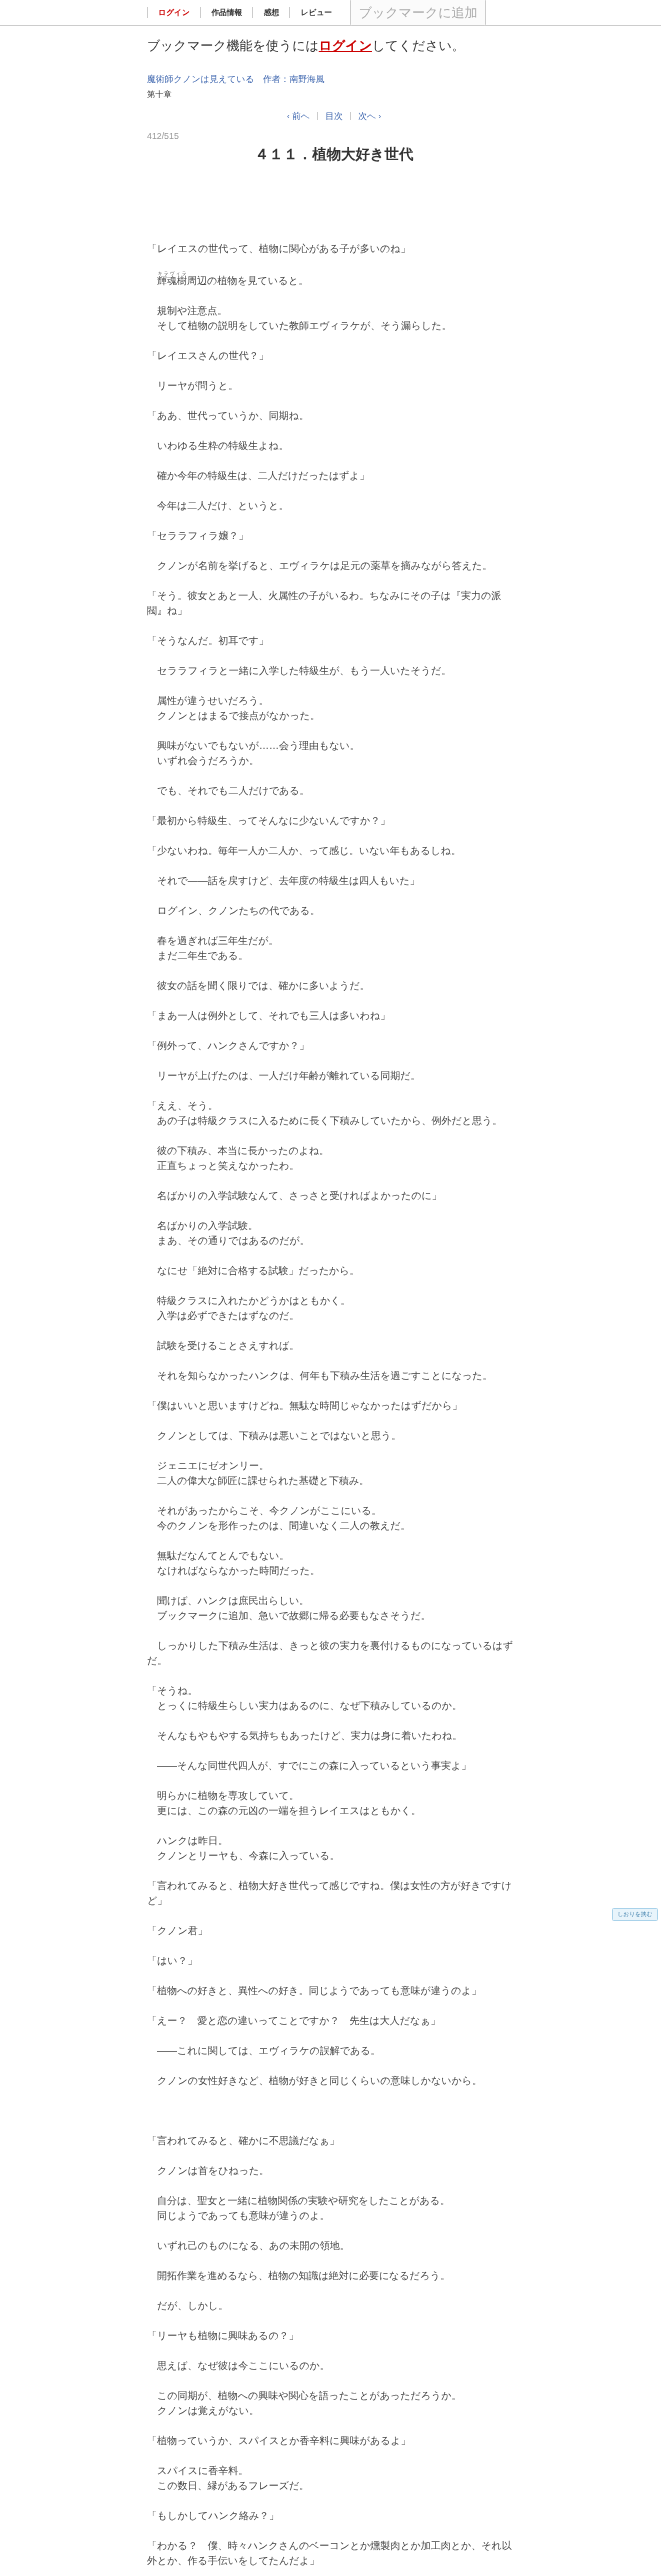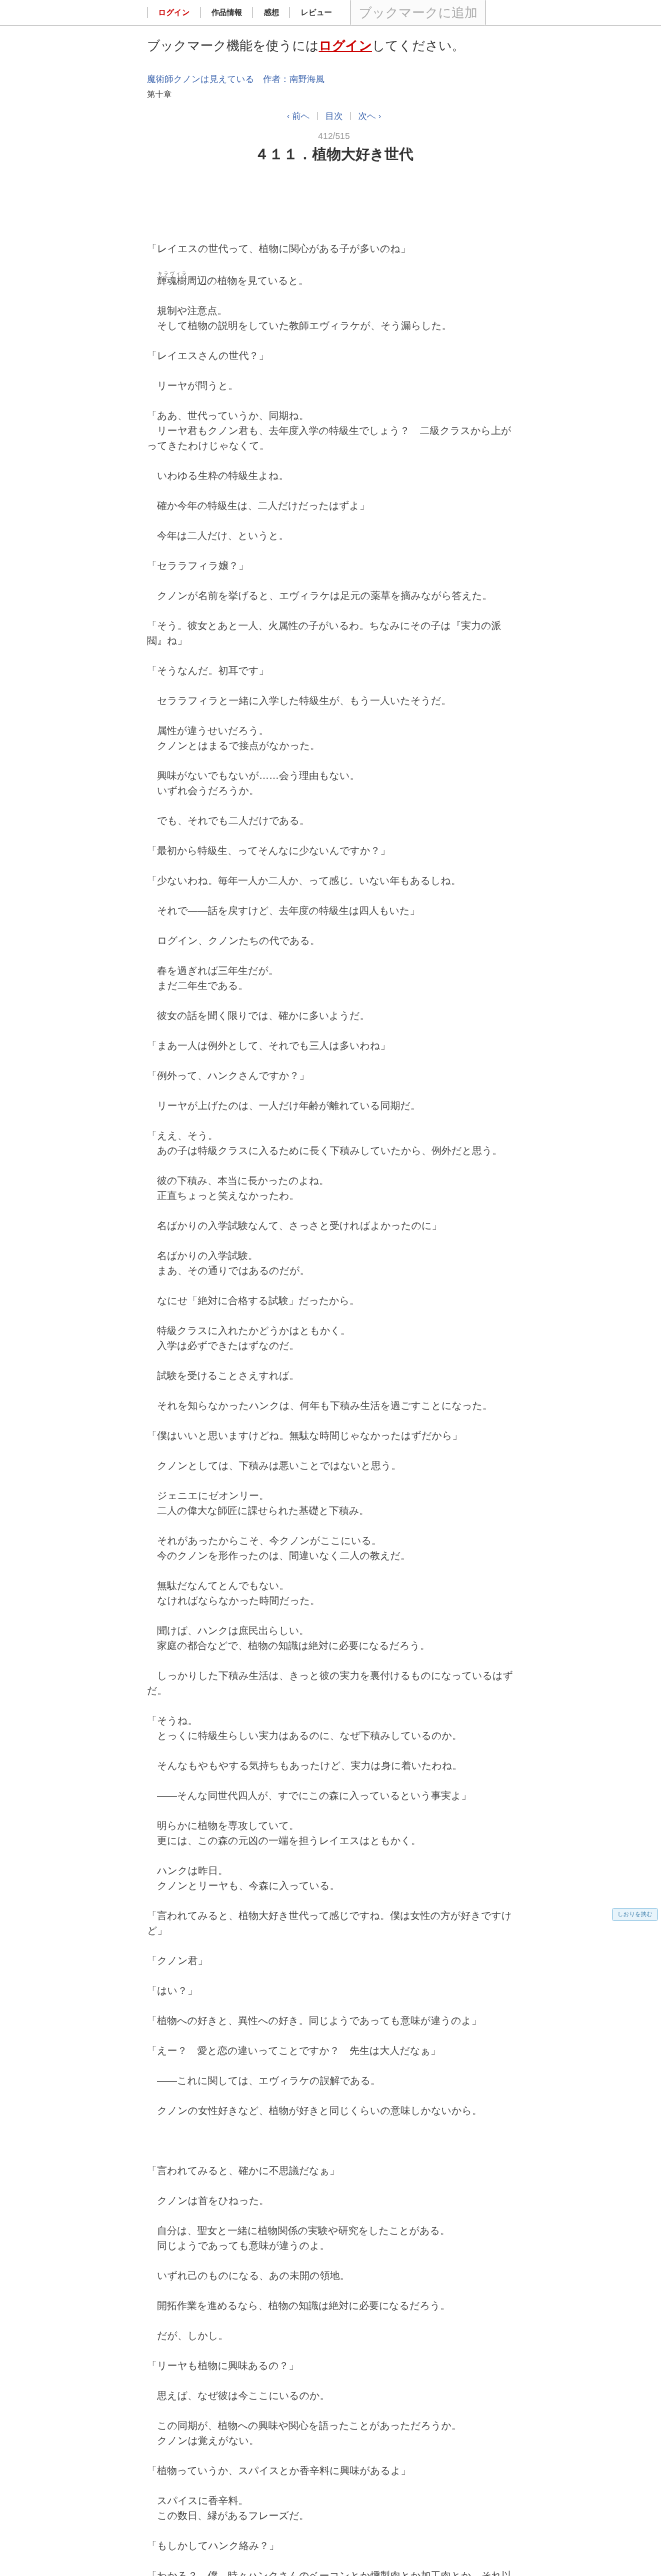--- a/index.html
+++ b/index.html
@@ -32,21 +32,21 @@
   .notice{margin-top:11.3px;font-size:13px;color:#333333;}
   .login-link{color:#cc0000;font-weight:bold;text-decoration:underline;cursor:pointer;}
   .novel-line{margin-top:19px;font-size:8.8px;}
   .novel-link{color:#3a63ad;text-decoration:none;cursor:pointer;}
   .author-label{color:#3a63ad;}
   .chapter{margin-top:3.1px;font-size:8.2px;color:#333333;}
   .ep-nav{margin-top:10.3px;text-align:center;font-size:8.8px;color:#3a63ad;}
   .ep-nav .sep{display:inline-block;width:0;border-left:0.5px solid #cccccc;height:8.2px;vertical-align:-1px;margin:0 7.2px;}
   .ep-nav a{color:#3a63ad;text-decoration:none;cursor:pointer;}
   .arrow{font-size:7.7px;}
-  .counter{margin-top:8.2px;text-align:center;font-size:8.8px;color:#999999;}
+  .counter{margin-top:8.2px;text-align:left;font-size:8.8px;color:#999999;}
   .ep-title{margin-top:4.1px;text-align:center;font-size:14.4px;font-weight:bold;color:#333333;}
   
   .novel-body{margin-top:77px;}
   .line{
     margin:0;padding:0;
     font-size:10px;line-height:15px;color:#444444;
     min-height:15px;
     word-break:normal;overflow-wrap:break-word;
   }
   ruby rt{font-size:4.6px;color:#444444;}
@@ -91,21 +91,20 @@
       <p class="line">　<ruby>輝魂樹<rt>キラヴィラ</rt></ruby>周辺の植物を見ていると。</p>
       <p class="line"></p>
       <p class="line">　規制や注意点。</p>
       <p class="line">　そして植物の説明をしていた教師エヴィラケが、そう漏らした。</p>
       <p class="line"></p>
       <p class="line">「レイエスさんの世代？」</p>
       <p class="line"></p>
       <p class="line">　リーヤが問うと。</p>
       <p class="line"></p>
       <p class="line">「ああ、世代っていうか、同期ね。</p>
-      <p class="line">　リーヤ君もクノン君も、去年度入学の特級生でしょう？　二級クラスから上がってきたわけじゃなくて。</p>
       <p class="line"></p>
       <p class="line">　いわゆる生粋の特級生よね。</p>
       <p class="line"></p>
       <p class="line">　確か今年の特級生は、二人だけだったはずよ」</p>
       <p class="line"></p>
       <p class="line">　今年は二人だけ、というと。</p>
       <p class="line"></p>
       <p class="line">「セララフィラ嬢？」</p>
       <p class="line"></p>
       <p class="line">　クノンが名前を挙げると、エヴィラケは足元の薬草を摘みながら答えた。</p>
@@ -170,21 +169,21 @@
       <p class="line">　ジェニエにゼオンリー。</p>
       <p class="line">　二人の偉大な師匠に課せられた基礎と下積み。</p>
       <p class="line"></p>
       <p class="line">　それがあったからこそ、今クノンがここにいる。</p>
       <p class="line">　今のクノンを形作ったのは、間違いなく二人の教えだ。</p>
       <p class="line"></p>
       <p class="line">　無駄だなんてとんでもない。</p>
       <p class="line">　なければならなかった時間だった。</p>
       <p class="line"></p>
       <p class="line">　聞けば、ハンクは庶民出らしい。</p>
-      <p class="line">　家庭の都合などで、植物の知識は絶対に必要になるだろう。</p>
+      <p class="line">　ブックマークに追加、急いで故郷に帰る必要もなさそうだ。</p>
       <p class="line"></p>
       <p class="line">　しっかりした下積み生活は、きっと彼の実力を裏付けるものになっているはずだ。</p>
       <p class="line"></p>
       <p class="line">「そうね。</p>
       <p class="line">　とっくに特級生らしい実力はあるのに、なぜ下積みしているのか。</p>
       <p class="line"></p>
       <p class="line">　そんなもやもやする気持ちもあったけど、実力は身に着いたわね。</p>
       <p class="line"></p>
       <p class="line">　――そんな同世代四人が、すでにこの森に入っているという事実よ」</p>
       <p class="line"></p>

